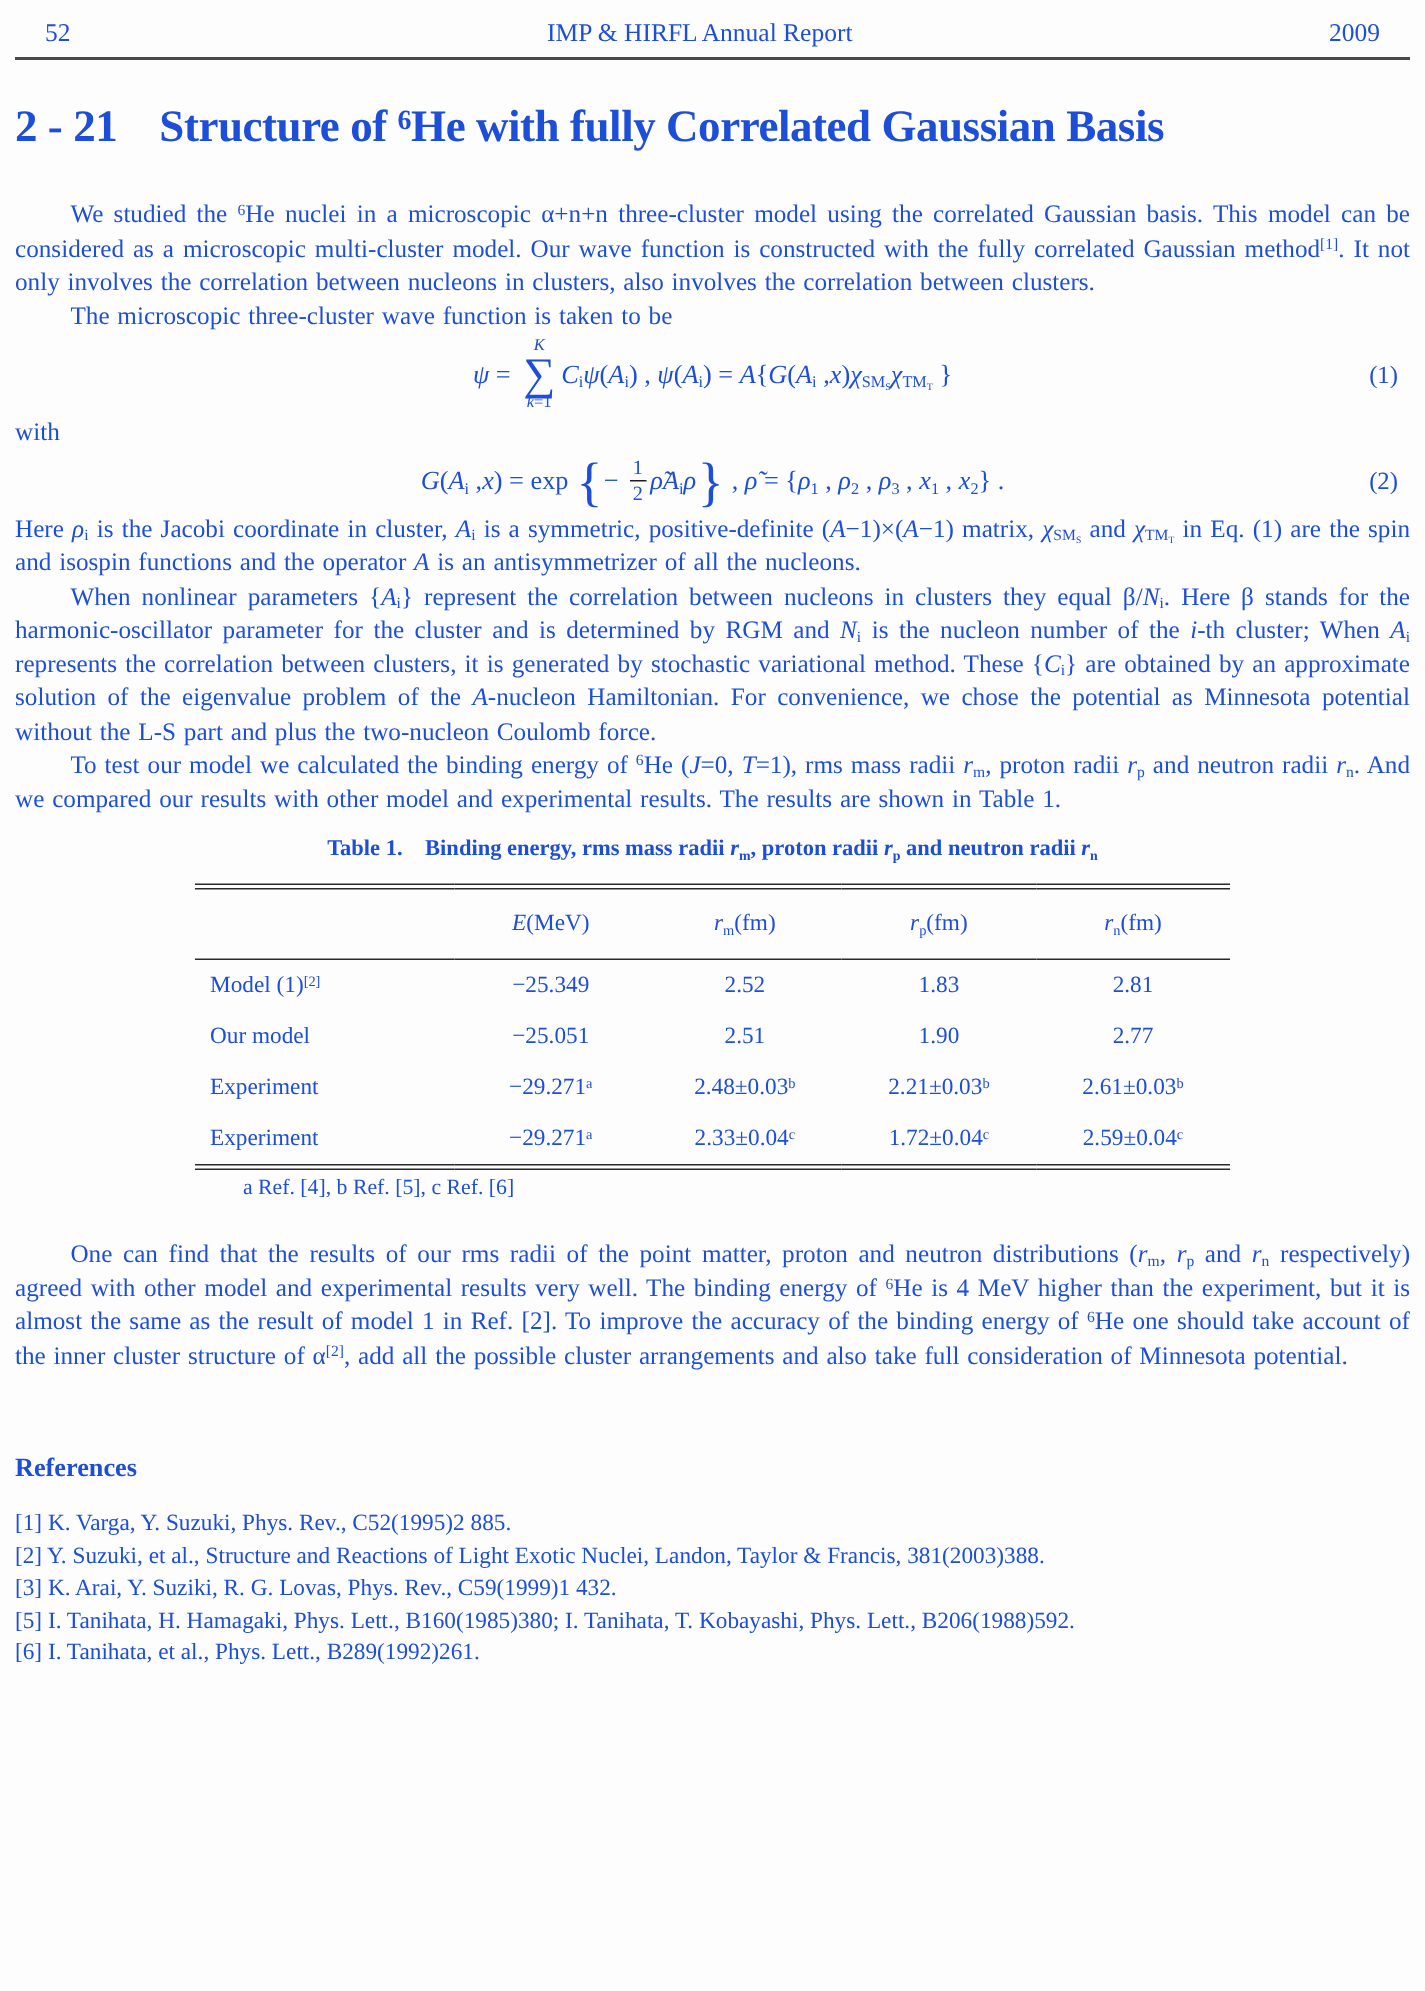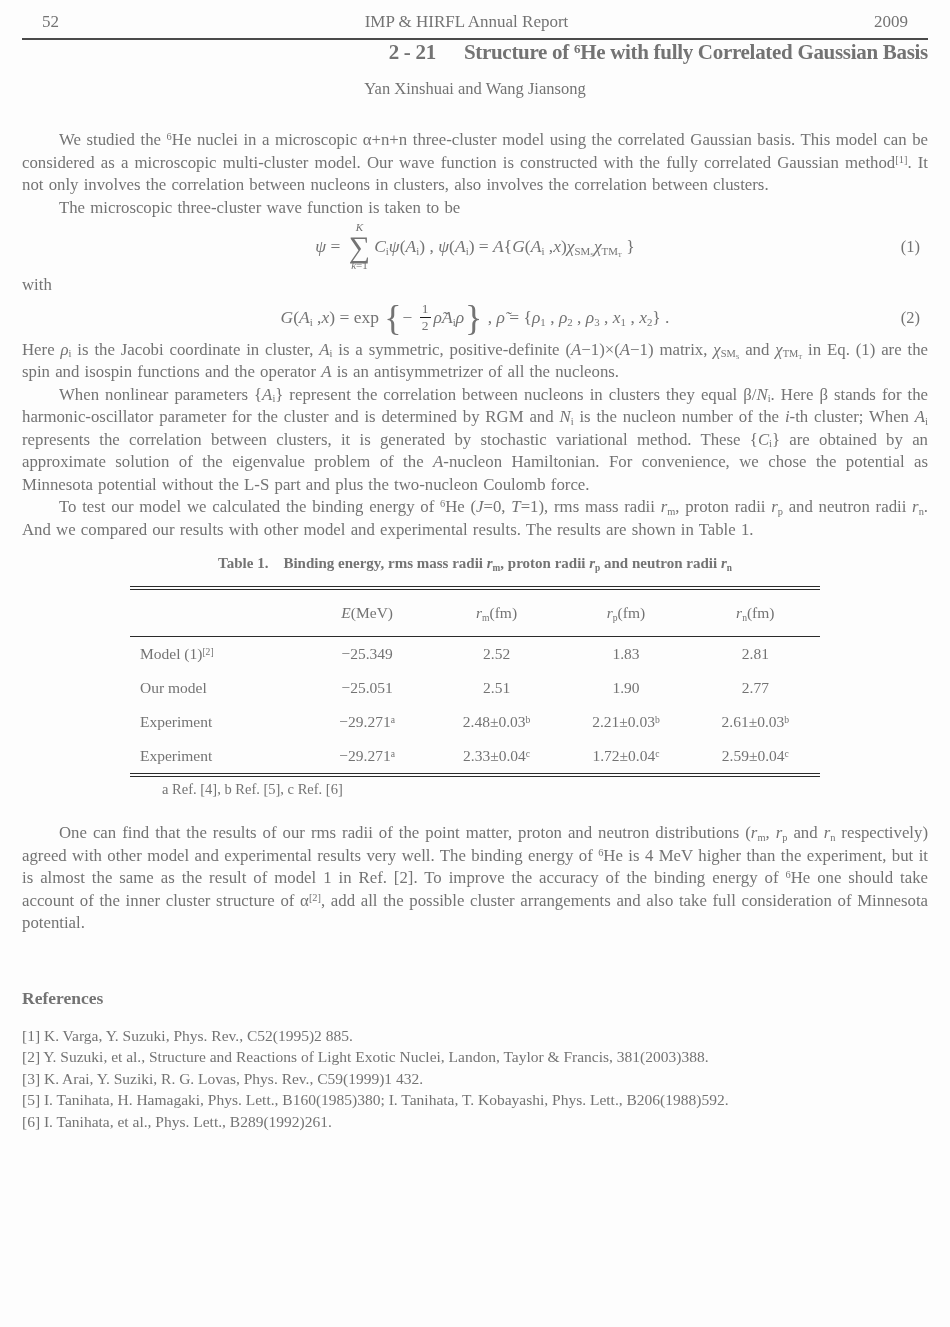--- a/index.html
+++ b/index.html
@@ -1,37 +1,38 @@
 <!DOCTYPE html>
 <html><head>
 <meta charset="utf-8">
 <style>
   html, body { margin: 0; padding: 0; background: #e8e8e8; }
   .page {
     position: relative;
     width: 950px; height: 1327px;
     margin: 0 auto;
     background: #fdfdfd;
-    color: #737373;
+    color: #1d4ed8;
     font-family: "Liberation Serif", "DejaVu Serif", serif;
     box-sizing: border-box;
-    padding: 0 22px;
+    padding: 0 10px;
     overflow: hidden;
   }
   
   .runhead {
     display: flex; justify-content: space-between; align-items: flex-end;
     padding: 12px 20px 6px 20px;
     border-bottom: 2px solid #4a4a4a;
     font-size: 17px;
   }
   
   .title-line {
-    text-align: right;
-    font-size: 21px; font-weight: bold;
+    margin-top: 28px;
+    text-align: left;
+    font-size: 30px; font-weight: bold;
     letter-spacing: -0.3px;
     white-space: nowrap;
   }
   .title-line .art-no { margin-right: 28px; }
   .authors { text-align: center; font-size: 16.5px; margin-top: 14px; }
   
   p.body {
     font-size: 16.8px; line-height: 22.5px;
     text-align: justify;
     margin: 0; word-spacing: 1px;
@@ -88,21 +89,20 @@
   <div class="runhead">
     <span>52</span>
     <span>IMP &amp; HIRFL Annual Report</span>
     <span>2009</span>
   </div>
 
   <div class="title-line">
     <span class="art-no">2 - 21</span><span>Structure of <sup>6</sup>He with fully Correlated Gaussian Basis</span>
   </div>
 
-  <div class="authors">Yan Xinshuai and Wang Jiansong</div>
 
   <p class="body indent first">We studied the <sup>6</sup>He nuclei in a microscopic α+n+n three-cluster model using the correlated Gaussian basis. This model can be considered as a microscopic multi-cluster model. Our wave function is constructed with the fully correlated Gaussian method<sup>[1]</sup>. It not only involves the correlation between nucleons in clusters, also involves the correlation between clusters.</p>
 
   <p class="body indent">The microscopic three-cluster wave function is taken to be</p>
 
   <div class="equation">
     <span class="eq-body">
       <span class="math"><i>ψ</i> = </span>
       <span class="sum">
         <span class="sum-top"><i>K</i></span>

